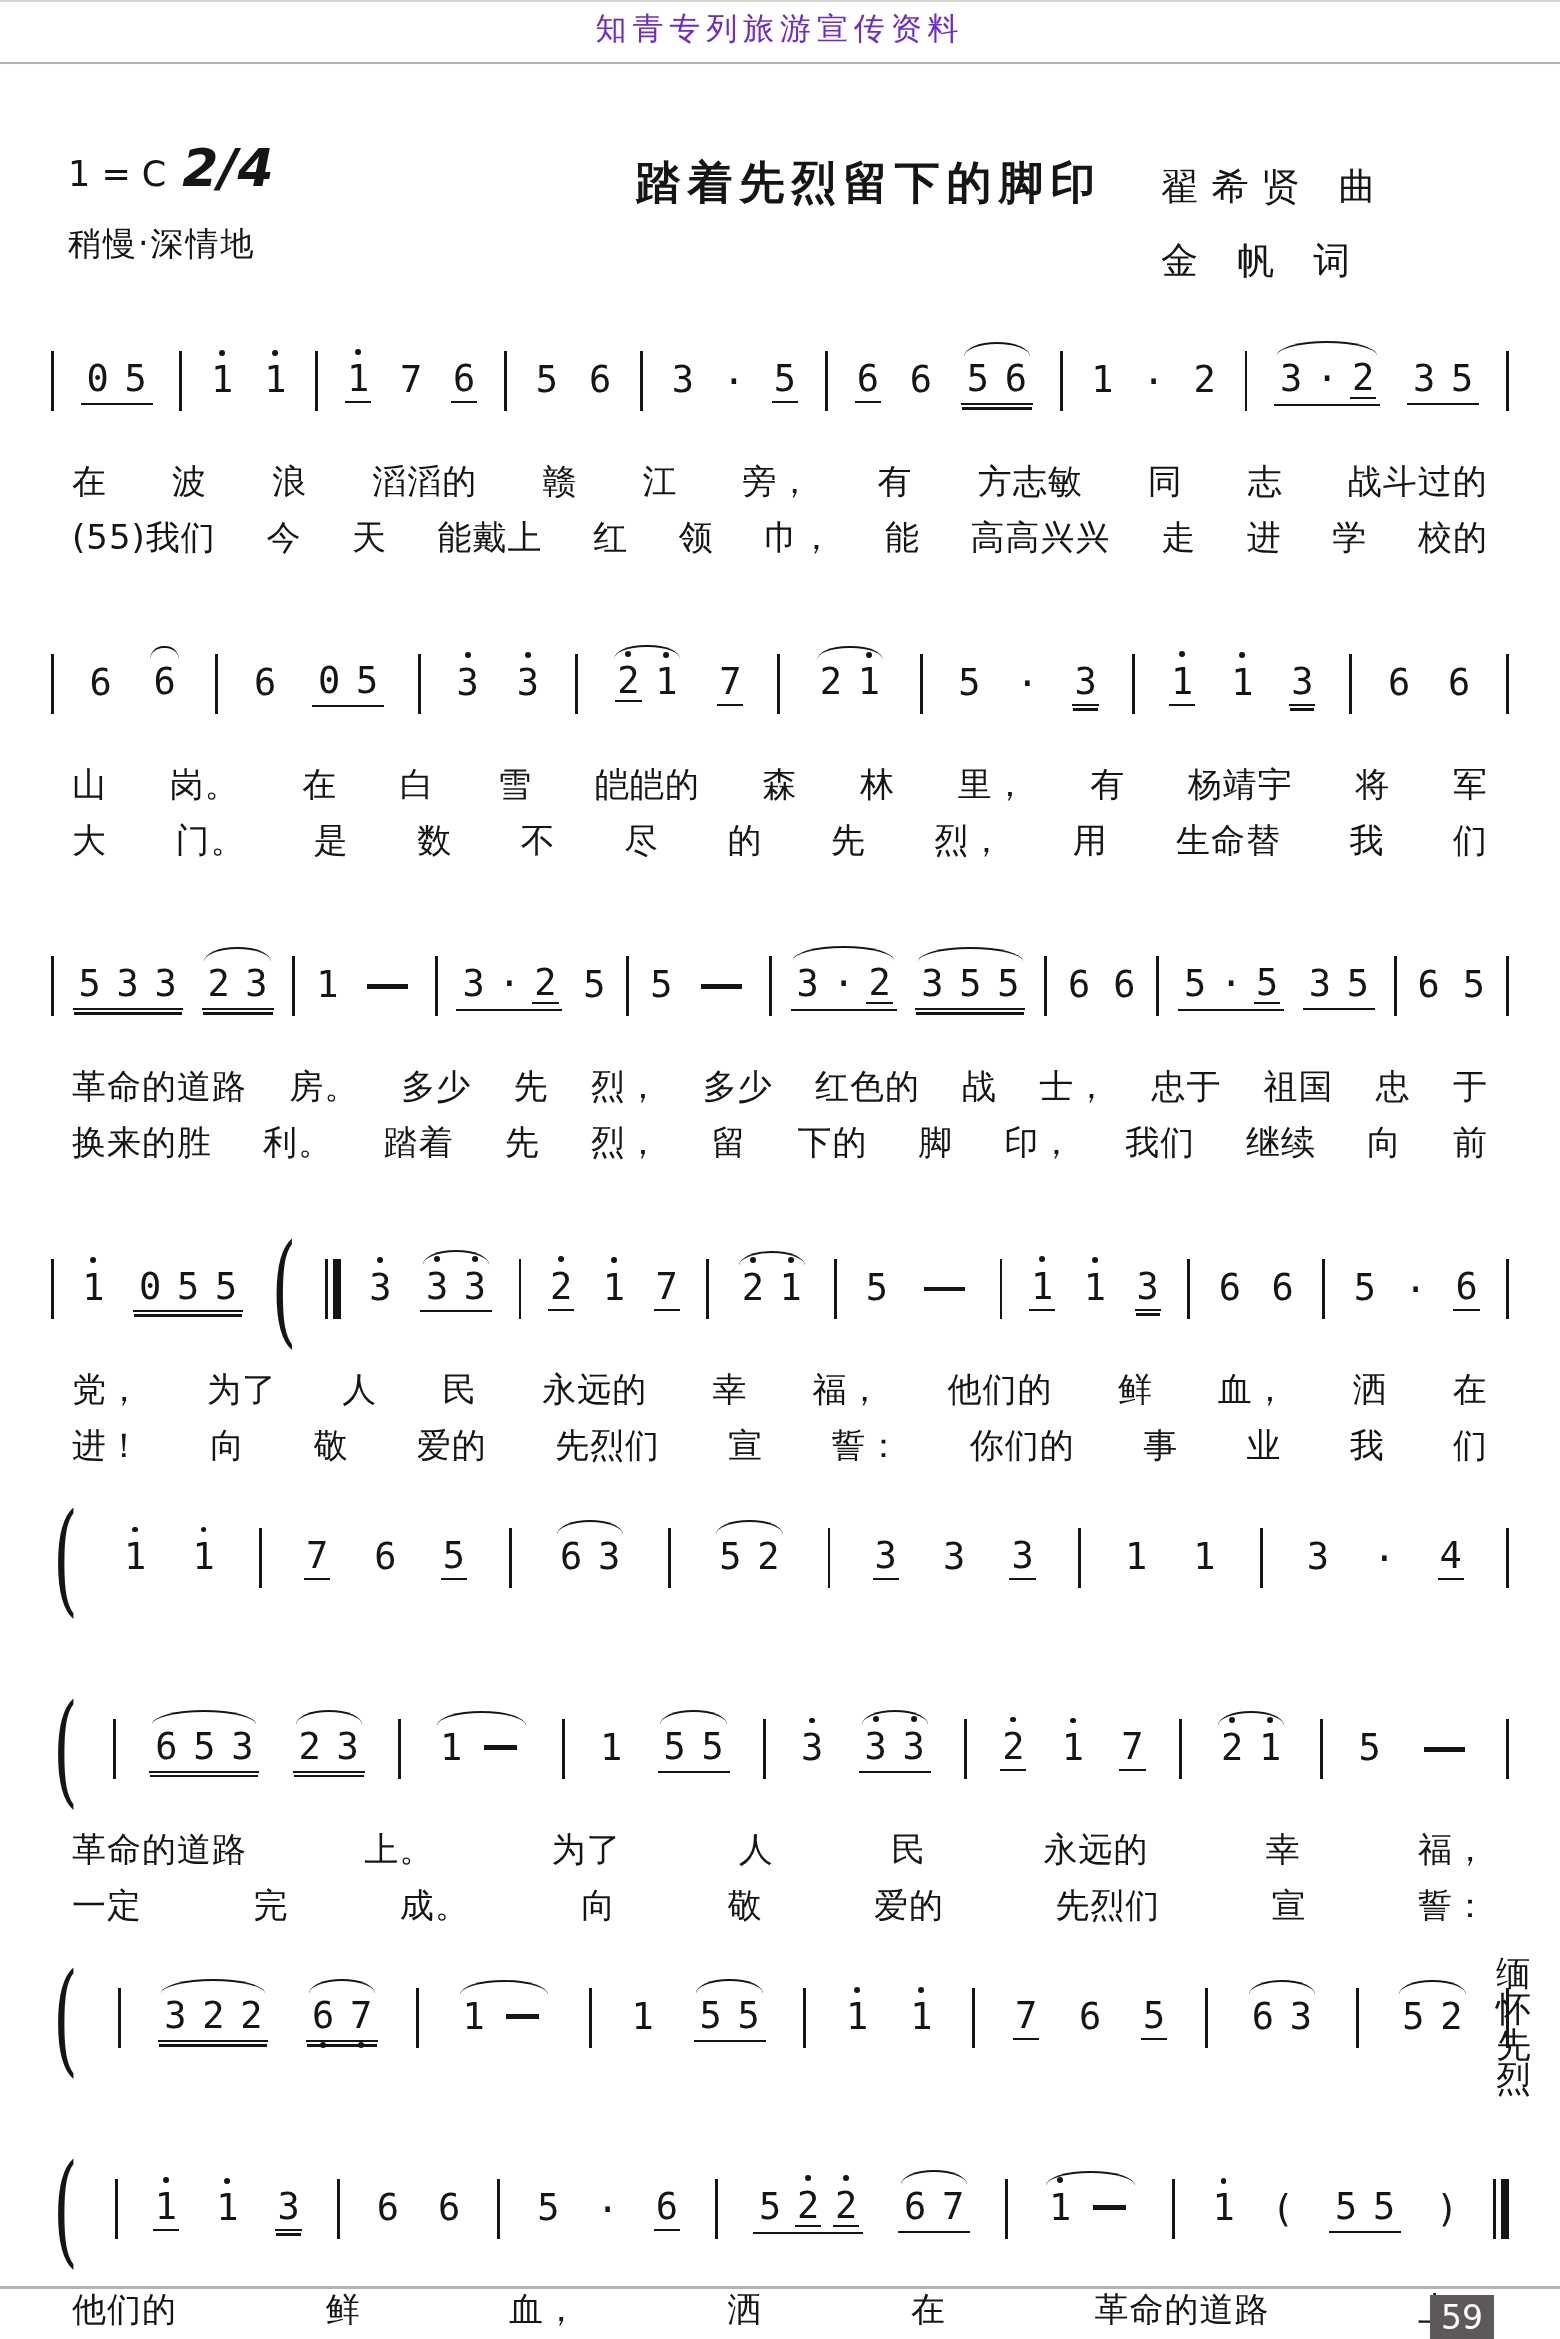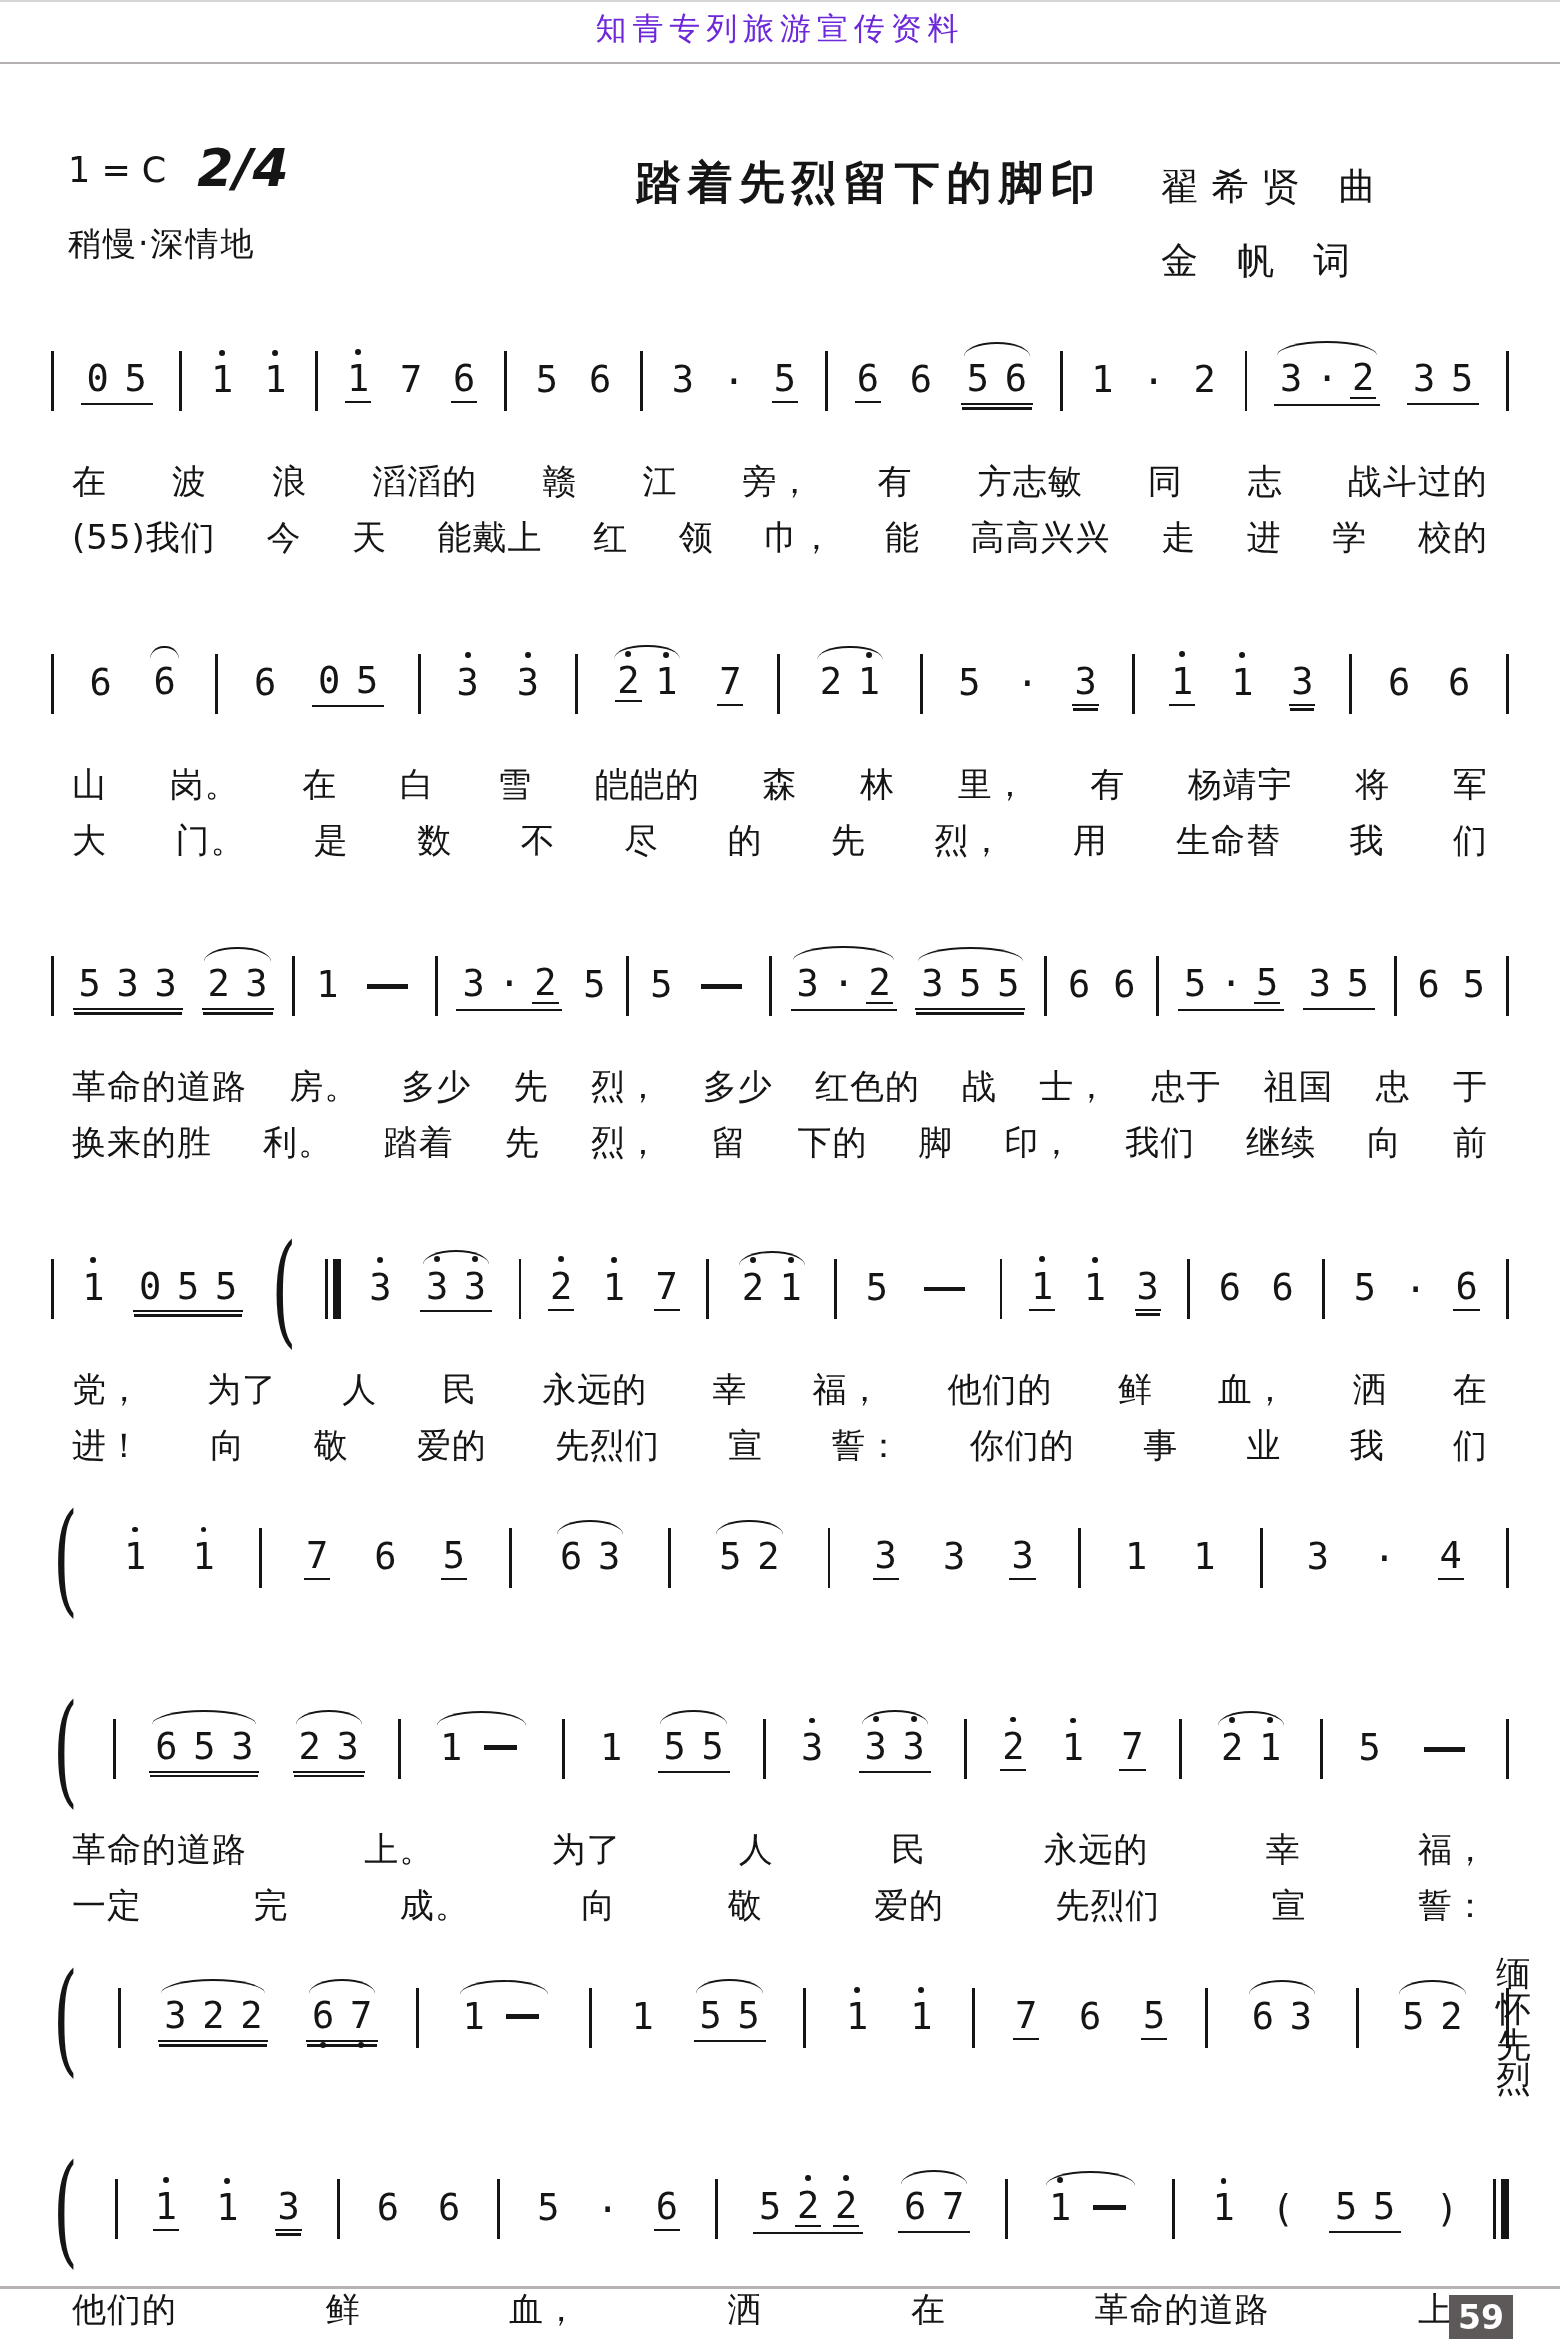--- a/index.html
+++ b/index.html
@@ -22,21 +22,21 @@
     color:#6d28d9;
   }
   
   .titlebar{
     display:grid;
     grid-template-columns:390px 1fr 390px;
     align-items:start;
     padding:0 68px;
     margin-top:86px;
   }
-  .keyline{font-size:35px;display:flex;align-items:flex-start;gap:31px;}
+  .keyline{font-size:35px;display:flex;align-items:center;gap:16px;}
   .meter{font-size:52px;font-weight:bold;font-style:italic;margin-top:-11.7px;}
   .tempo{font-size:33px;margin-top:24px;letter-spacing:2px;}
   .songtitle{
     font-size:45px;font-weight:bold;letter-spacing:6.8px;
     text-align:right;margin-top:3.9px;white-space:nowrap;
   }
   .credits{font-size:37px;line-height:2.0;letter-spacing:13.7px;padding-left:59px;}
   
   #systems{padding:9.8px 47px 0;}
   .system{margin-bottom:49px;}
@@ -82,23 +82,23 @@
     font-size:34px;letter-spacing:1px;padding:9.8px 25px 0;white-space:nowrap;
   }
   
   .vnote{
     position:absolute;right:23.4px;top:1929px;
     writing-mode:vertical-rl;text-orientation:upright;
     font-size:35px;letter-spacing:35px;
   }
   .footline{position:absolute;left:0;right:0;bottom:51px;height:2.9px;background:#b7b3b3;}
   .pagenum{
-    position:absolute;right:47px;bottom:0;
+    position:absolute;right:66px;bottom:0;
     width:64px;height:45px;background:#5e5959;color:#ffffff;
-    font-size:33px;font-weight:bold;
+    font-size:33px;font-weight:normal;
     display:flex;align-items:center;justify-content:center;
   }
 </style>
 </head>
 <body>
 
 <div class="header">
   <span>知青专列旅游宣传资料</span>
 </div>
 

